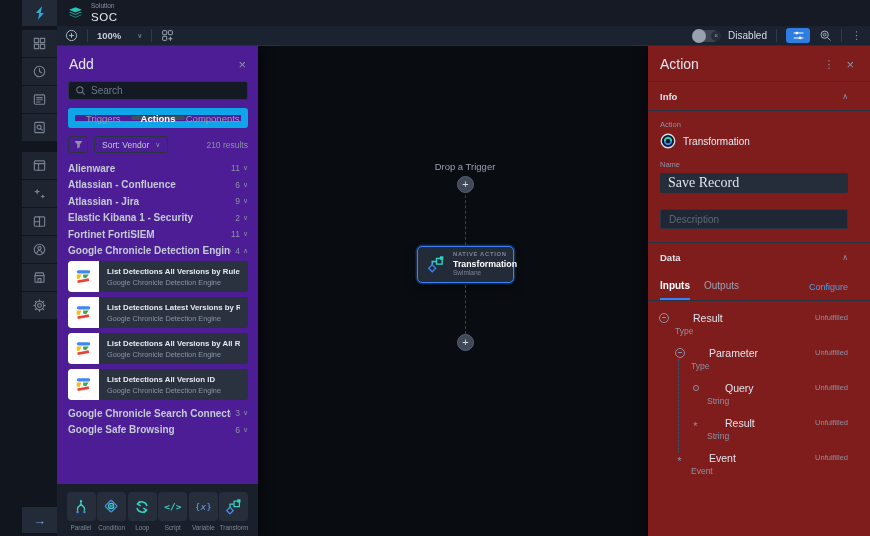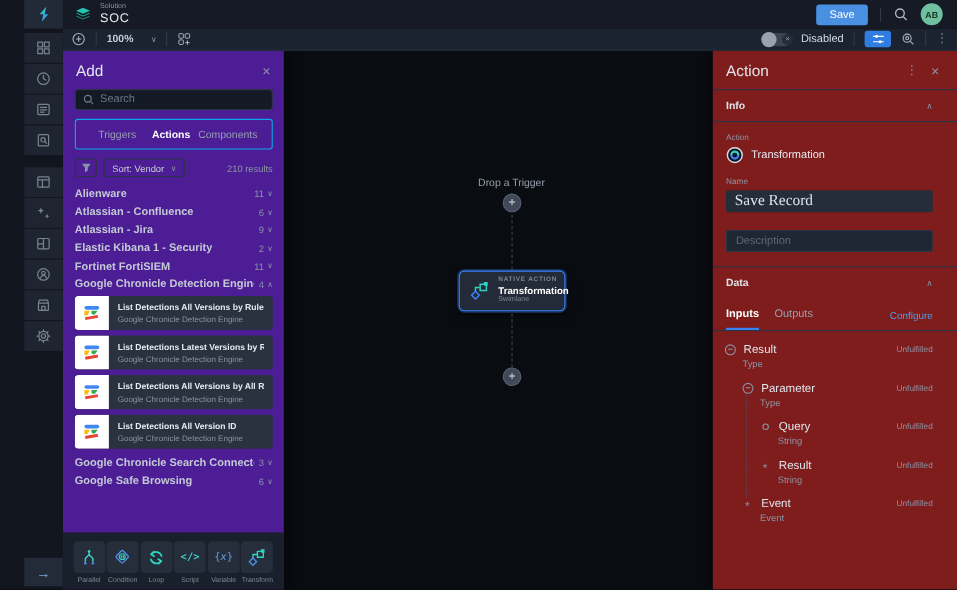--- a/index.html
+++ b/index.html
@@ -42,21 +42,21 @@
   .rail-arrow{position:absolute;left:22px;bottom:3px;width:35px;height:26px;background:#242b38;color:#7ea0d8;display:flex;align-items:center;justify-content:center;font-size:13px;cursor:pointer}
 
   
   .add-panel{position:absolute;left:57px;top:46px;width:201px;height:490px;background:#4c1d95;display:flex;flex-direction:column;z-index:3;box-shadow:5px 0 12px rgba(0,0,0,.4)}
   .ap-header{display:flex;align-items:center;justify-content:space-between;padding:10px 12px 9px 12px}
   .ap-title{font-size:14px;color:#e2e7ee}
   .icon-x{color:#8a93a5;font-size:13px;cursor:pointer;line-height:1}
   .ap-search{margin:0 10px 8px 11px;height:19px;background:#141a24;border:1px solid #2b3444;border-radius:3px;display:flex;align-items:center;gap:5px;padding:0 6px;color:#6e7889}
   .ap-search input{flex:1;background:none;border:none;outline:none;color:#c6cdd8;font-size:10px;font-family:inherit;min-width:0}
   .ap-search input::placeholder{color:#6e7889}
-  .ap-tabs{margin:0 10px 8px 11px;display:flex;border:1px solid #0ea5e9;border-radius:3px;height:20px;padding:13px}
+  .ap-tabs{margin:0 10px 8px 11px;display:flex;border:7px solid #0ea5e9;border-radius:3px;height:20px;padding:1px}
   .ap-tab{flex:1;display:flex;align-items:center;justify-content:center;font-size:9.5px;color:#97a0b0;border-radius:2px;cursor:pointer;white-space:nowrap}
   .ap-tab.active{background:#434c5d;color:#fff;font-weight:bold}
   .ap-filter-row{margin:0 10px 5px 11px;display:flex;align-items:center;gap:6px}
   .funnel-btn{width:20px;height:17px;border:1px solid #2b3444;border-radius:3px;display:flex;align-items:center;justify-content:center;color:#8a93a5;cursor:pointer}
   .sort-dd{height:17px;border:1px solid #2b3444;border-radius:3px;display:flex;align-items:center;gap:6px;padding:0 7px;font-size:8.5px;color:#c6cdd8;cursor:pointer}
   .results{margin-left:auto;font-size:8.5px;color:#8a93a5}
   .vendor-list{flex:1;overflow:hidden;padding:2px 10px 0 11px}
   .vendor-row{display:flex;align-items:center;height:16.5px;cursor:pointer}
   .vendor-name{font-size:10px;font-weight:bold;color:#c3cad6;white-space:nowrap;overflow:hidden}
   .vendor-count{margin-left:auto;font-size:8.5px;color:#8a93a5;padding-left:4px}
@@ -96,21 +96,21 @@
   .text-input{display:block;margin:0 30px 0 12px;height:20px;background:#262d3a;border:none;border-radius:2px;color:#dfe4ec;font-size:14px;padding:0 8px;width:calc(100% - 42px);font-family:Liberation Serif, serif;outline:none}
   .desc-input{display:block;margin:16px 30px 0 12px;height:20px;background:#202734;border:1px solid #2b3444;border-radius:2px;color:#dfe4ec;font-size:10px;padding:0 8px;width:calc(100% - 42px);font-family:inherit;outline:none}
   .desc-input::placeholder{color:#5f687a}
   .info-divider{border-bottom:1px solid #2b3444;margin-top:13px}
   .data-tabs{display:flex;align-items:flex-end;gap:14px;padding:9px 30px 0 12px;border-bottom:1px solid #2b3444}
   .data-tab{font-size:10px;color:#97a0b0;padding-bottom:7px;border-bottom:2px solid transparent;cursor:pointer}
   .data-tab.active{color:#fff;font-weight:bold;border-bottom-color:#3b82f6}
   .configure{margin-left:auto;font-size:9px;color:#4a9fe8;padding-bottom:8px;cursor:pointer}
   .tree{position:relative;flex:1;padding:10px 30px 0 10px}
   .tree-node{position:relative;margin-bottom:10px}
-  .tn-row{display:flex;align-items:center;gap:7px;height:13px}
+  .tn-row{display:flex;align-items:center;gap:24px;height:13px}
   .tn-name{font-size:10.5px;color:#dfe4ec}
   .tn-status{position:absolute;right:0;top:2px;font-size:7.5px;color:#8a93a5}
   .tn-type{font-size:8.5px;color:#8a93a5;margin:2px 0 0 17px}
   .blt{width:11px;height:11px;flex:none;display:inline-flex;align-items:center;justify-content:center}
   .blt.minus::before{content:"";width:8px;height:8px;border:1px solid #8a93a5;border-radius:50%;background:linear-gradient(#8a93a5,#8a93a5) center/4px 1px no-repeat}
   .blt.circle::before{content:"";width:4px;height:4px;border:1px solid #8a93a5;border-radius:50%}
   .blt.star{color:#8a93a5;font-size:11px;line-height:0;padding-top:6px}
   .dotline{position:absolute;left:30px;border-left:1px dotted #4a5364;width:0}
 </style>
 </head>
@@ -135,31 +135,20 @@
         <path d="M10 2.5l7.5 3.2L10 8.9 2.5 5.7z"></path>
         <path d="M10 10.6 3.8 8 2.5 8.6l7.5 3.2 7.5-3.2L16.2 8z" opacity=".85"></path>
         <path d="M10 13.8 3.8 11.2l-1.3.6 7.5 3.2 7.5-3.2-1.3-.6z" opacity=".65"></path>
       </svg>
     </span>
     <span class="sol-text">
       <span class="sol-label">Solution</span>
       <span class="sol-name">SOC</span>
     </span>
   </div>
-  <div class="topbar-right">
-    <button class="save-btn">Save</button>
-    <div class="vdiv"></div>
-    <span class="tb-icon">
-      <svg width="14" height="14" viewBox="0 0 16 16" fill="none" stroke="currentColor" stroke-width="1.4">
-        <circle cx="7" cy="7" r="4.5"></circle>
-          <line x1="10.5" y1="10.5" x2="14" y2="14"></line>
-      </svg>
-    </span>
-    <div class="avatar">AB</div>
-  </div>
 </div>
 
 <div class="toolbar">
   <div class="tbar-left">
     <span class="tb-icon">
       <svg width="13" height="13" viewBox="0 0 16 16" fill="none" stroke="currentColor" stroke-width="1.2">
         <circle cx="8" cy="8" r="6.3"></circle>
           <path d="M8 5v6M5 8h6"></path>
       </svg>
     </span>

